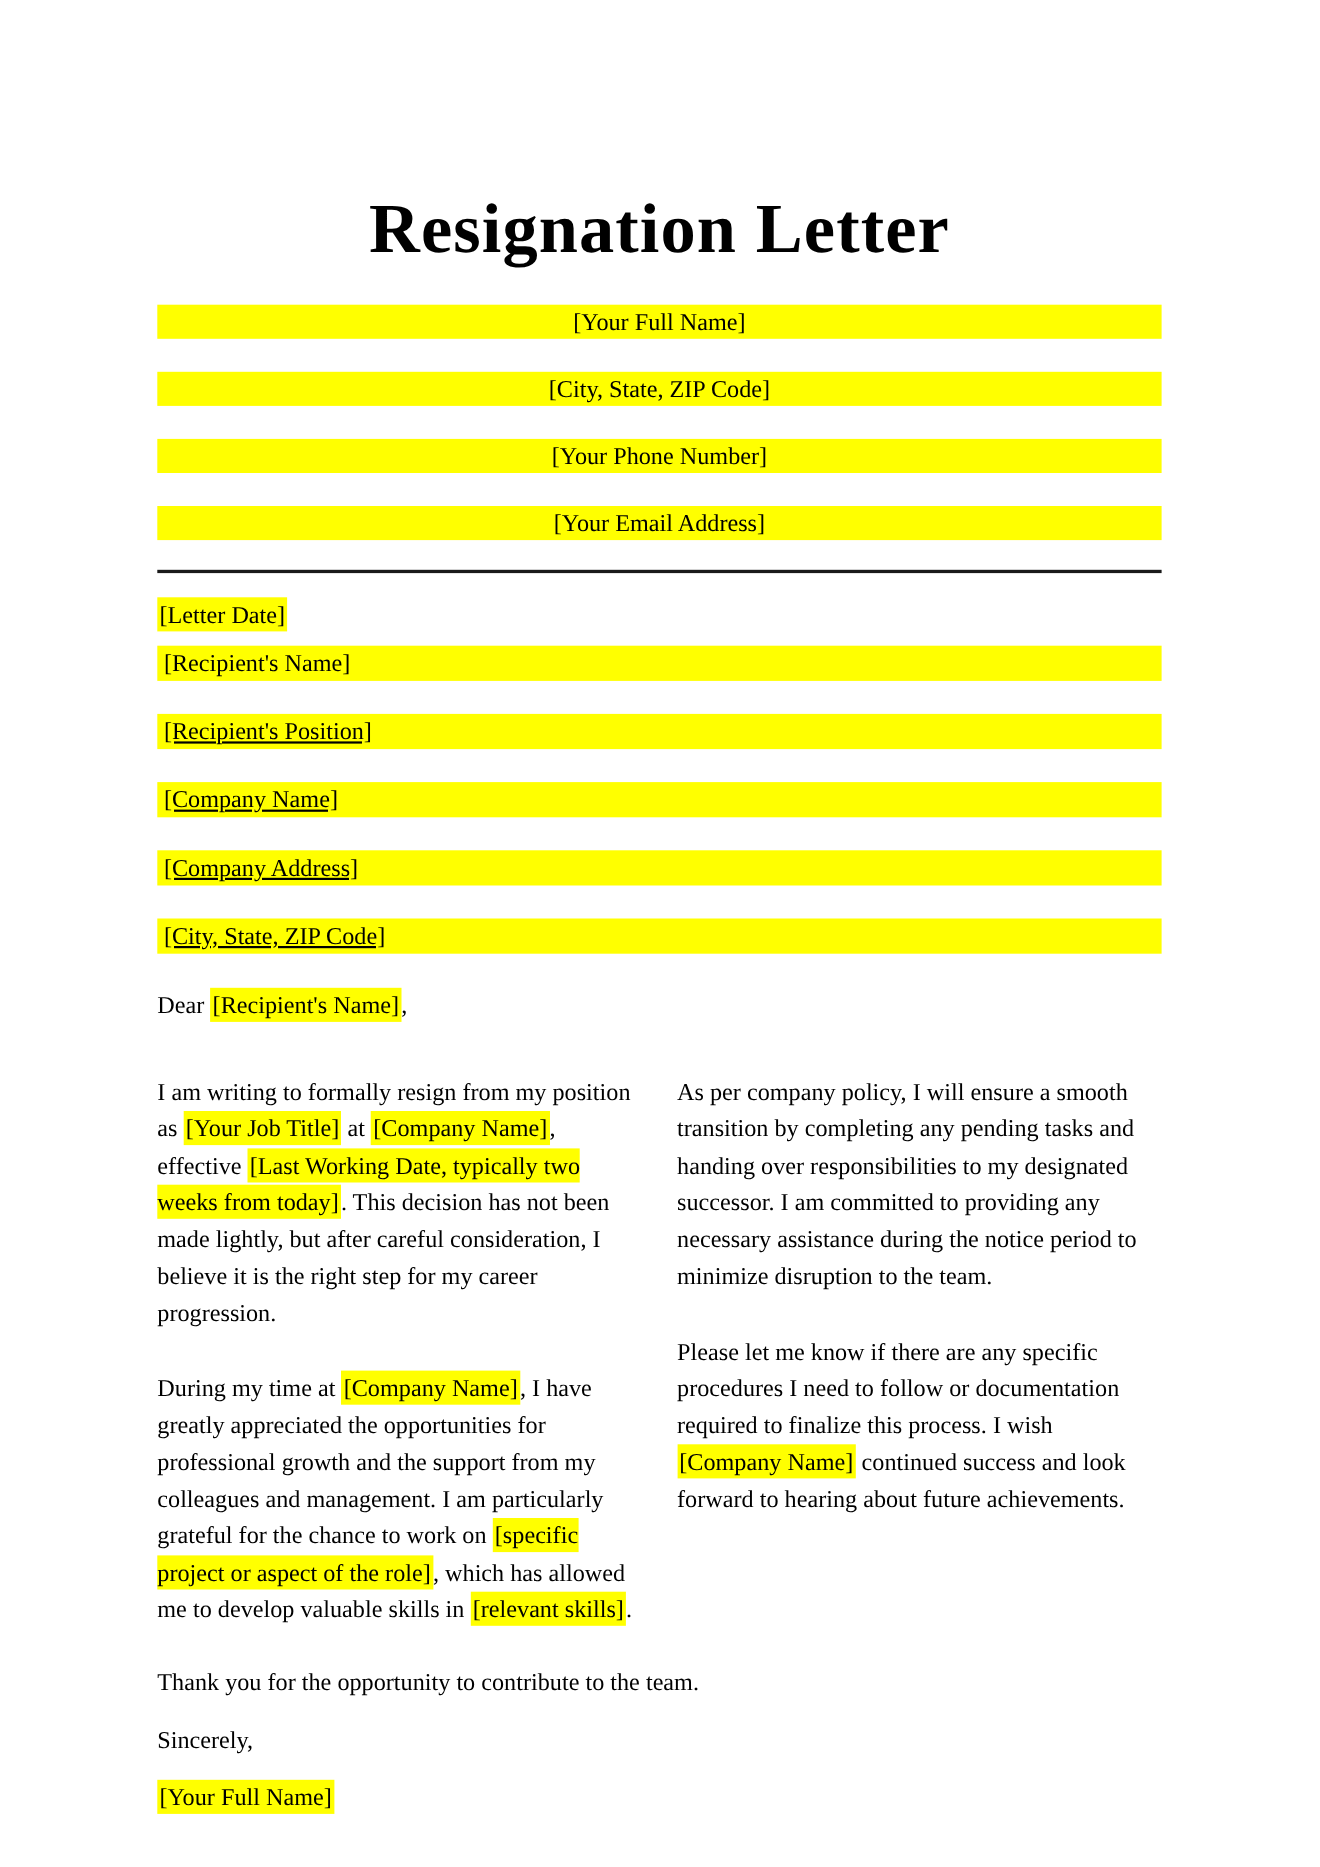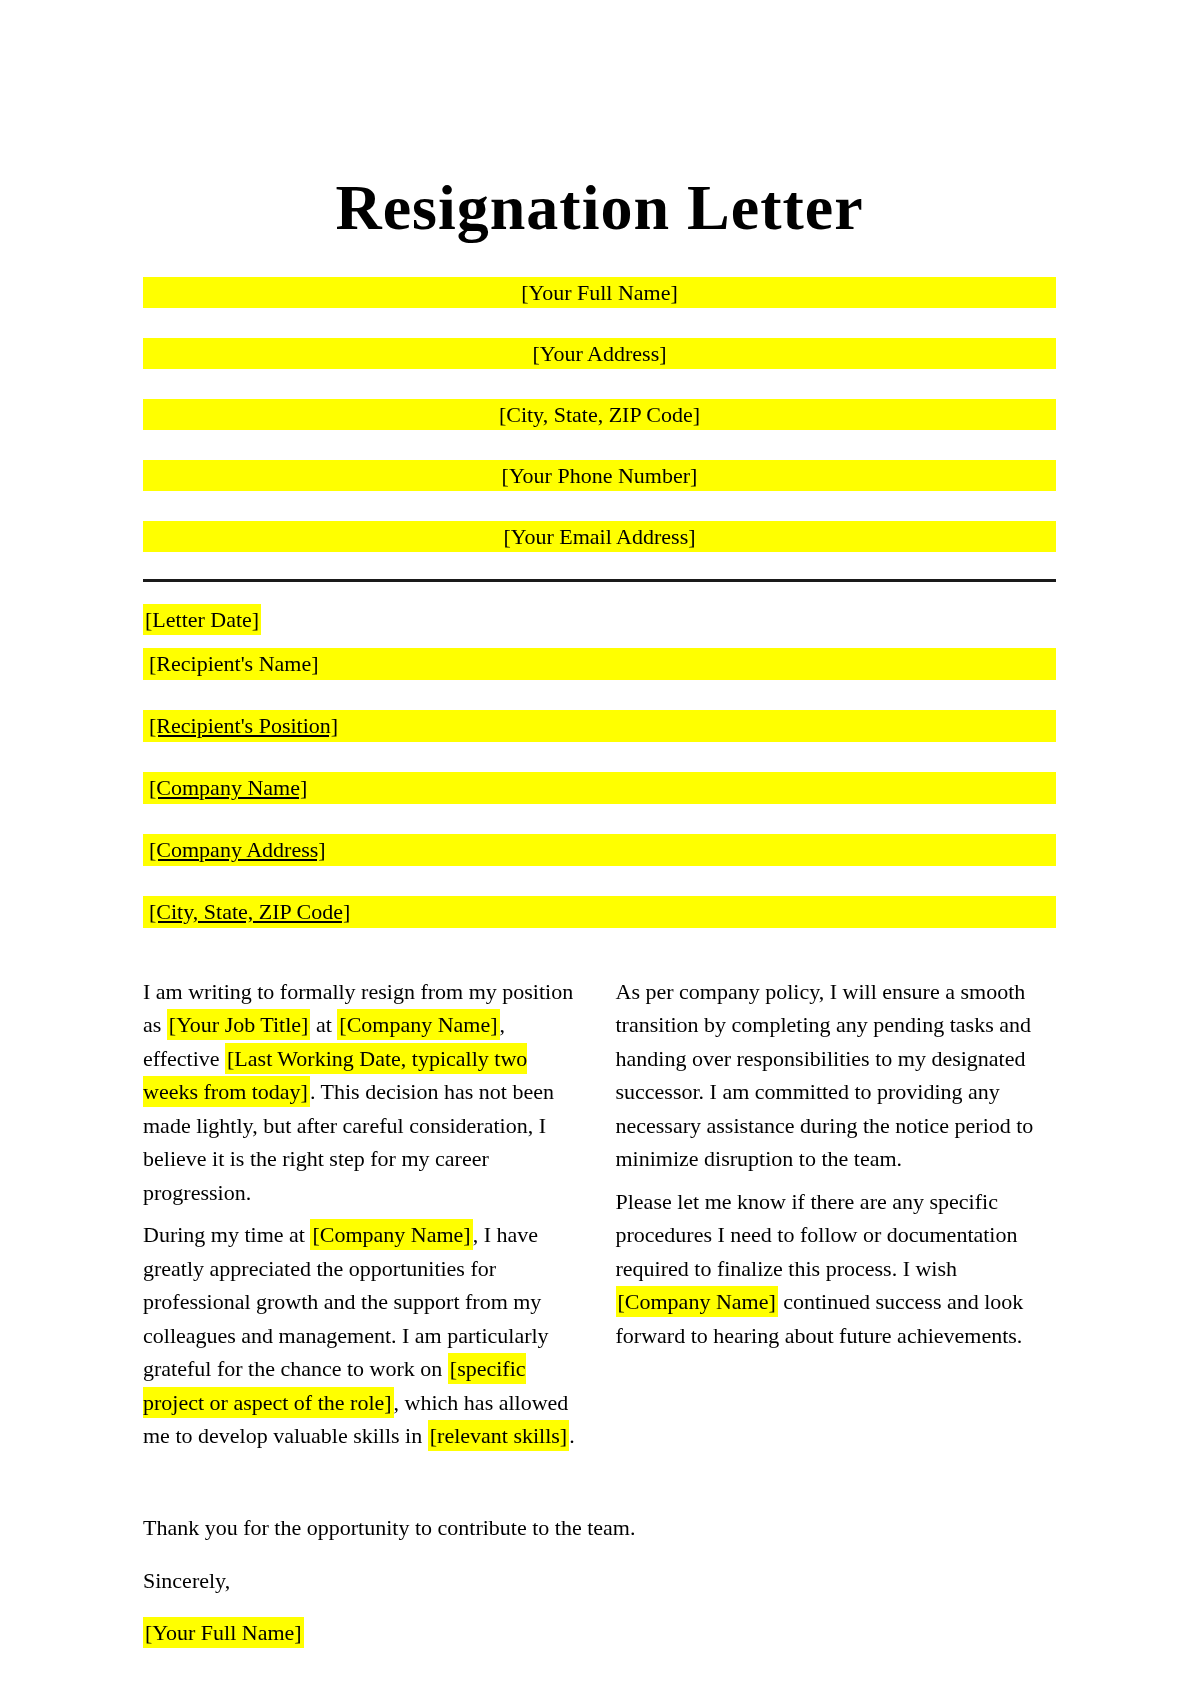--- a/index.html
+++ b/index.html
@@ -77,21 +77,21 @@
     height: 490px;
     overflow: visible;
   }
   .col {
     flex: 1;
     font-size: 22px;
     line-height: 33.5px;
     text-align: left;
   }
   .col p { margin: 0; }
-  .col p + p { margin-top: 9px; }
+  .col p + p { margin-top: 35px; }
   .closing-thanks {
     margin-top: 48px;
     font-size: 22px;
     line-height: 30px;
   }
   .closing-signoff {
     margin-top: 23px;
     font-size: 22px;
     line-height: 30px;
   }
@@ -103,38 +103,38 @@
 </style>
 </head>
 <body>
 
 <div class="page">
 
   <h1 class="doc-title">Resignation Letter</h1>
 
   <div class="sender-list">
     <div class="bar">[Your Full Name]</div>
-    <div class="bar">[Your Address]</div>
     <div class="bar">[City, State, ZIP Code]</div>
     <div class="bar">[Your Phone Number]</div>
     <div class="bar">[Your Email Address]</div>
   </div>
 
   <div class="rule"></div>
 
   <div class="date-line"><span class="hl">[Letter Date]</span></div>
 
   <div class="recipient-list">
     <div class="bar">[Recipient's Name]</div>
     <div class="bar">[Recipient's Position]</div>
     <div class="bar">[Company Name]</div>
     <div class="bar">[Company Address]</div>
     <div class="bar">[City, State, ZIP Code]</div>
   </div>
 
+  <div class="salutation"><span>Dear </span><span class="hl">[Recipient's Name]</span><span>,</span></div>
 
   <div class="columns">
     <div class="col">
       <p><span>I am writing to formally resign from my position as </span><span class="hl">[Your Job Title]</span><span> at </span><span class="hl">[Company Name]</span><span>, effective </span><span class="hl">[Last Working Date, typically two weeks from today]</span><span>. This decision has not been made lightly, but after careful consideration, I believe it is the right step for my career progression.</span></p>
       <p><span>During my time at </span><span class="hl">[Company Name]</span><span>, I have greatly appreciated the opportunities for professional growth and the support from my colleagues and management. I am particularly grateful for the chance to work on </span><span class="hl">[specific project or aspect of the role]</span><span>, which has allowed me to develop valuable skills in </span><span class="hl">[relevant skills]</span><span>.</span></p>
     </div>
     <div class="col">
       <p><span>As per company policy, I will ensure a smooth transition by completing any pending tasks and handing over responsibilities to my designated successor. I am committed to providing any necessary assistance during the notice period to minimize disruption to the team.</span></p>
       <p><span>Please let me know if there are any specific procedures I need to follow or documentation required to finalize this process. I wish </span><span class="hl">[Company Name]</span><span> continued success and look forward to hearing about future achievements.</span></p>
     </div>

